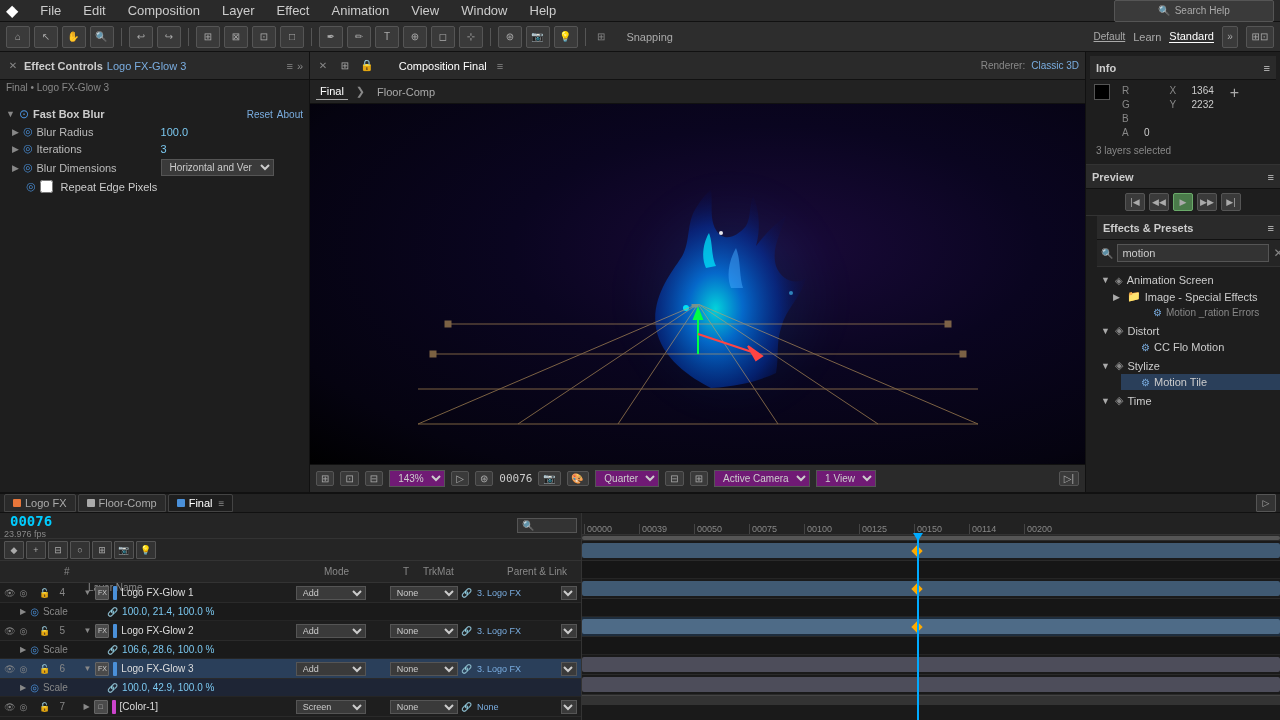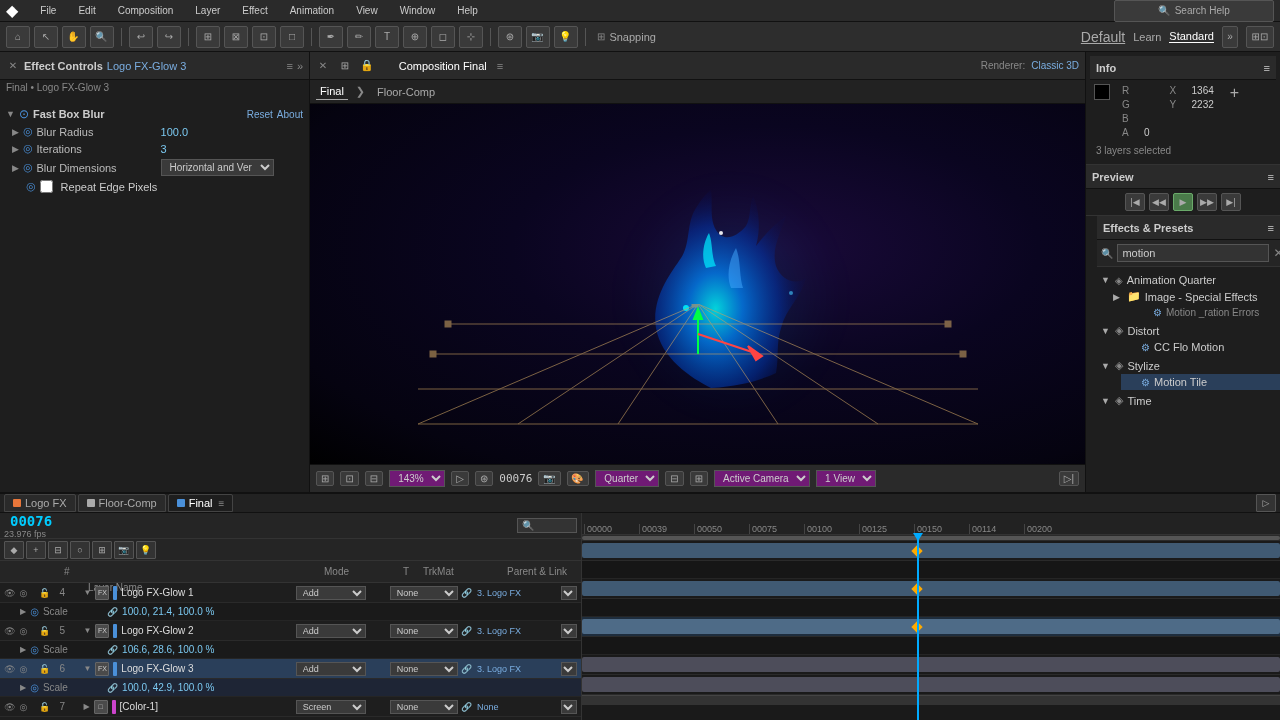--- a/index.html
+++ b/index.html
@@ -18,21 +18,21 @@
       display: flex;
       align-items: center;
       background: #2a2a2a;
       height: 22px;
       border-bottom: 1px solid #111;
       padding: 0 6px;
       gap: 14px;
     }
     .menu-item {
       cursor: pointer;
-      font-size: 10px;
+      font-size: 13px;
       color: #cccccc;
       padding: 2px 4px;
     }
 
     
     .toolbar {
       display: flex;
       align-items: center;
       background: #2d2d2d;
       height: 30px;
@@ -624,25 +624,25 @@
   <div class="toolbar-btn">⊕</div>
   <div class="toolbar-btn">◻</div>
   <div class="toolbar-btn">⊹</div>
   <div class="toolbar-sep"></div>
   <div class="toolbar-btn">⊛</div>
   <div class="toolbar-btn">📷</div>
   <div class="toolbar-btn">💡</div>
   <div class="toolbar-sep"></div>
   <div style="display:flex;align-items:center;gap:4px;margin-left:4px;">
     <span style="color:#888;font-size:10px;">⊞</span>
-    <span style="font-size:11px;color:#aaa;">Snapping</span>
+    <span style="font-size:11px;color:#aaa;margin-left:17px;">Snapping</span>
   </div>
   <div style="flex:1"></div>
   <div style="display:flex;gap:8px;align-items:center;">
-    <span style="font-size:14px;color:#aaa;text-decoration:underline;">Default</span>
+    <span style="font-size:10px;color:#aaa;text-decoration:underline;">Default</span>
     <span style="font-size:11px;color:#aaa;">Learn</span>
     <span style="font-size:11px;color:#fff;border-bottom:1px solid #fff;">Standard</span>
     <div class="toolbar-btn" style="width:16px;">»</div>
     <div class="toolbar-btn" style="width:28px;">⊞⊡</div>
   </div>
 </div>
 
 <div class="main-layout" style="height: calc(720px - 52px - 228px);">
 
   <div class="left-panel">
@@ -872,21 +872,21 @@
         <span style="color:#888;font-size:10px;">🔍</span>
         <input type="text" class="search-input" value="motion" style="">
         <span class="search-clear">✕</span>
       </div>
       <div class="effects-tree">
 
         <div class="tree-group">
           <div class="tree-group-header">
             <span class="tree-expand">▼</span>
             <span style="color:#888;font-size:10px;">◈</span>
-            <span class="tree-label">Animation Quarter</span>
+            <span class="tree-label">Animation Screen</span>
           </div>
 
           <div style="padding-left:12px;">
             <div class="tree-group-header">
               <span class="tree-expand">▶</span>
               <span class="tree-folder-icon">📁</span>
               <span class="tree-label">Image - Special Effects</span>
             </div>
             <div style="padding-left:24px;">
               <div class="tree-item">

